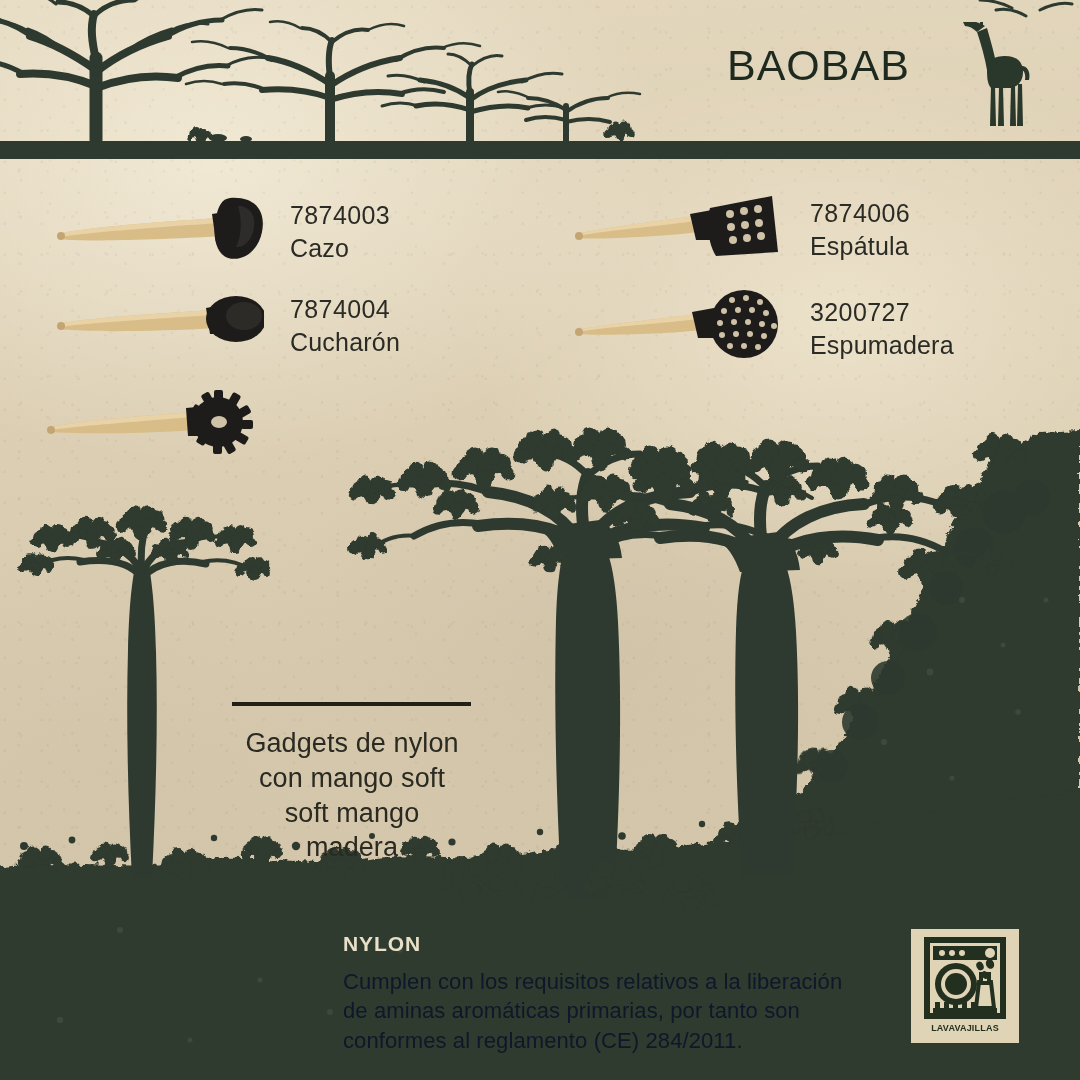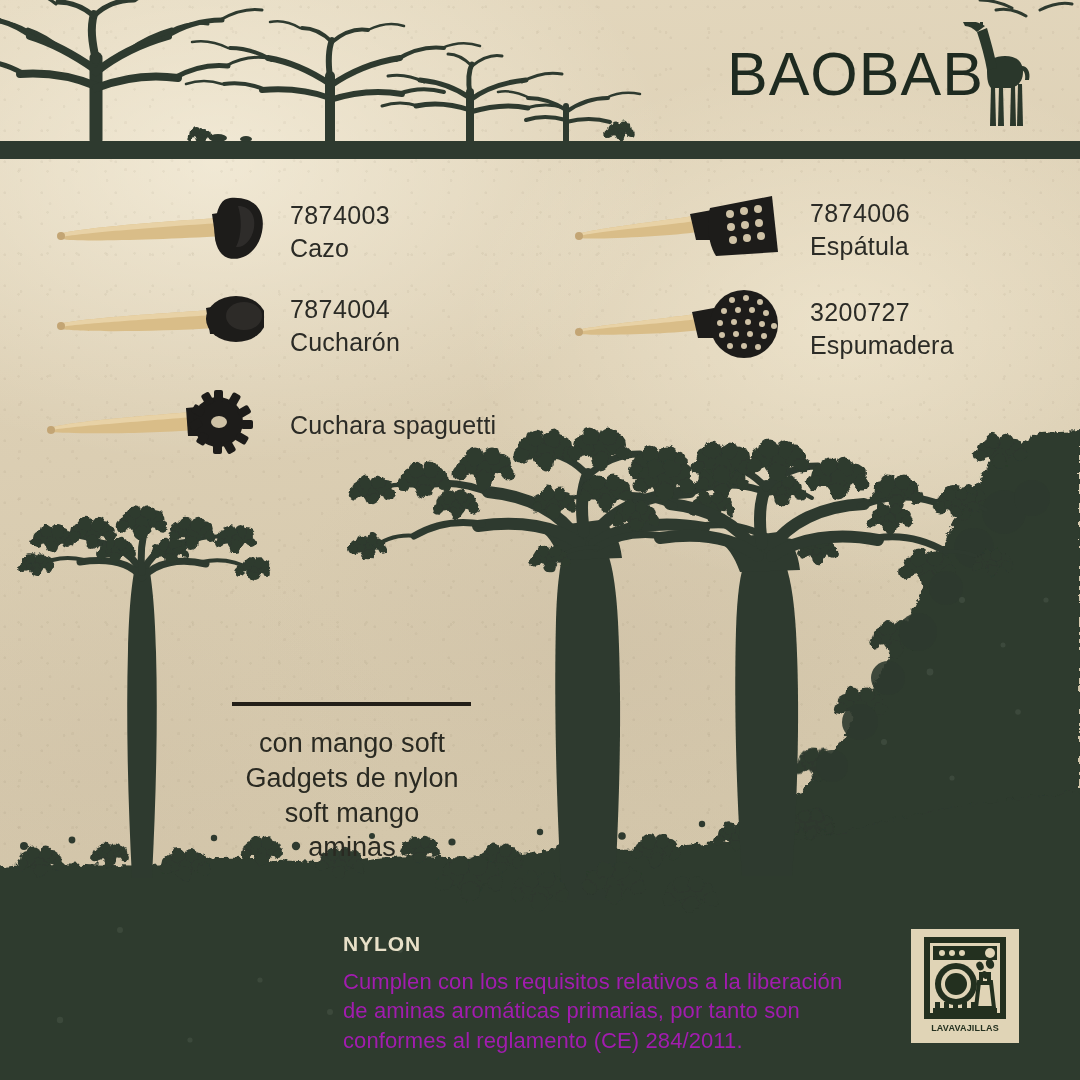--- a/index.html
+++ b/index.html
@@ -33,21 +33,21 @@
   
   .header-band{
     position:absolute;left:0;top:0;width:1080px;height:161px;overflow:hidden;
   }
   .header-svg{position:absolute;left:0;top:0;}
   .logo{
     position:absolute;left:727px;top:44px;
     display:flex;align-items:flex-end;gap:0px;
   }
   .logo-word{
-    font-size:61px;letter-spacing:1px;color:#1e2a20;
+    font-size:43px;letter-spacing:1px;color:#1e2a20;
     font-family:"Liberation Sans",sans-serif;font-weight:400;
     line-height:1;
     -webkit-text-stroke:0px;
   }
   .logo-giraffe{position:absolute;left:963px;top:22px;}
 
   
   .products{position:absolute;left:0;top:178px;width:963px;height:300px;}
   .prod{position:absolute;display:flex;align-items:center;}
   .prod-img{position:relative;flex:0 0 auto;}
@@ -64,21 +64,21 @@
   .caption-text{
     font-size:27px;line-height:1.29;color:#2a2a22;letter-spacing:.1px;
   }
 
   
   .footer{position:absolute;left:343px;top:932px;width:560px;}
   .footer-title{
     font-size:21px;font-weight:bold;color:#e8e0c8;letter-spacing:.9px;margin-bottom:11px;
   }
   .footer-body{
-    font-size:22px;line-height:1.33;color:#a21caf;letter-spacing:.1px;
+    font-size:22px;line-height:1.33;color:#0f172a;letter-spacing:.1px;
   }
 
   .badge{position:absolute;left:911px;top:929px;width:108px;height:88px;}
   .badge-box{
     width:108px;height:114px;background:#e0d4b6;
     display:flex;flex-direction:column;align-items:center;justify-content:flex-start;
     padding-top:7px;box-sizing:border-box;
   }
   .badge-label{
     font-size:9px;font-weight:bold;color:#23301f;letter-spacing:.2px;margin-top:3px;
@@ -517,21 +517,20 @@
                 <rect x="170" y="35" width="9" height="12" rx="2" transform="rotate(-120 174 41)"></rect>
                 <rect x="172" y="21" width="9" height="12" rx="2" transform="rotate(-60 176 27)"></rect>
                 <rect x="181" y="9" width="9" height="12" rx="2" transform="rotate(-30 185 15)"></rect>
               </g>
             </g>
             <ellipse cx="197" cy="38" rx="8" ry="6" fill="#cfc2a6"></ellipse>
           </g>
         </svg>
       </div>
       <div class="prod-txt" style="margin-left:26px;">
-        <div class="prod-name">Cuchara spaguetti</div>
       </div>
     </div>
 
     <div class="prod" style="left:572px;top:6px;">
       <div class="prod-img">
         <svg width="212" height="88" viewBox="0 0 212 88">
           <g>
             <path d="M6 50 C 20 45, 96 36, 122 32 L126 48 C 100 52, 20 56, 8 54 Z" fill="#d9bd88"></path>
             <path d="M6 50 C 20 45, 96 36, 122 32 L123 37 C 98 41, 20 48, 8 52 Z" fill="#e8d2a6"></path>
             <ellipse cx="7" cy="52" rx="4" ry="4" fill="#c3a574"></ellipse>
@@ -592,24 +591,24 @@
       </div>
       <div class="prod-txt" style="margin-left:26px;">
         <div class="prod-code">3200727</div>
         <div class="prod-name">Espumadera</div>
       </div>
     </div>
   </div>
 
   <div class="caption">
     <div class="caption-rule"></div>
+    <div class="caption-text">Gadgets de nylon</div>
     <div class="caption-text">con mango soft</div>
-    <div class="caption-text">Gadgets de nylon</div>
     <div class="caption-text">soft mango</div>
-    <div class="caption-text">aminas</div>
+    <div class="caption-text">madera</div>
   </div>
 
   <div class="footer">
     <div class="footer-title">NYLON</div>
     <div class="footer-body">Cumplen con los requisitos relativos a la liberación</div>
     <div class="footer-body">de aminas aromáticas primarias, por tanto son</div>
     <div class="footer-body">conformes al reglamento (CE) 284/2011.</div>
   </div>
 
   <div class="badge">

